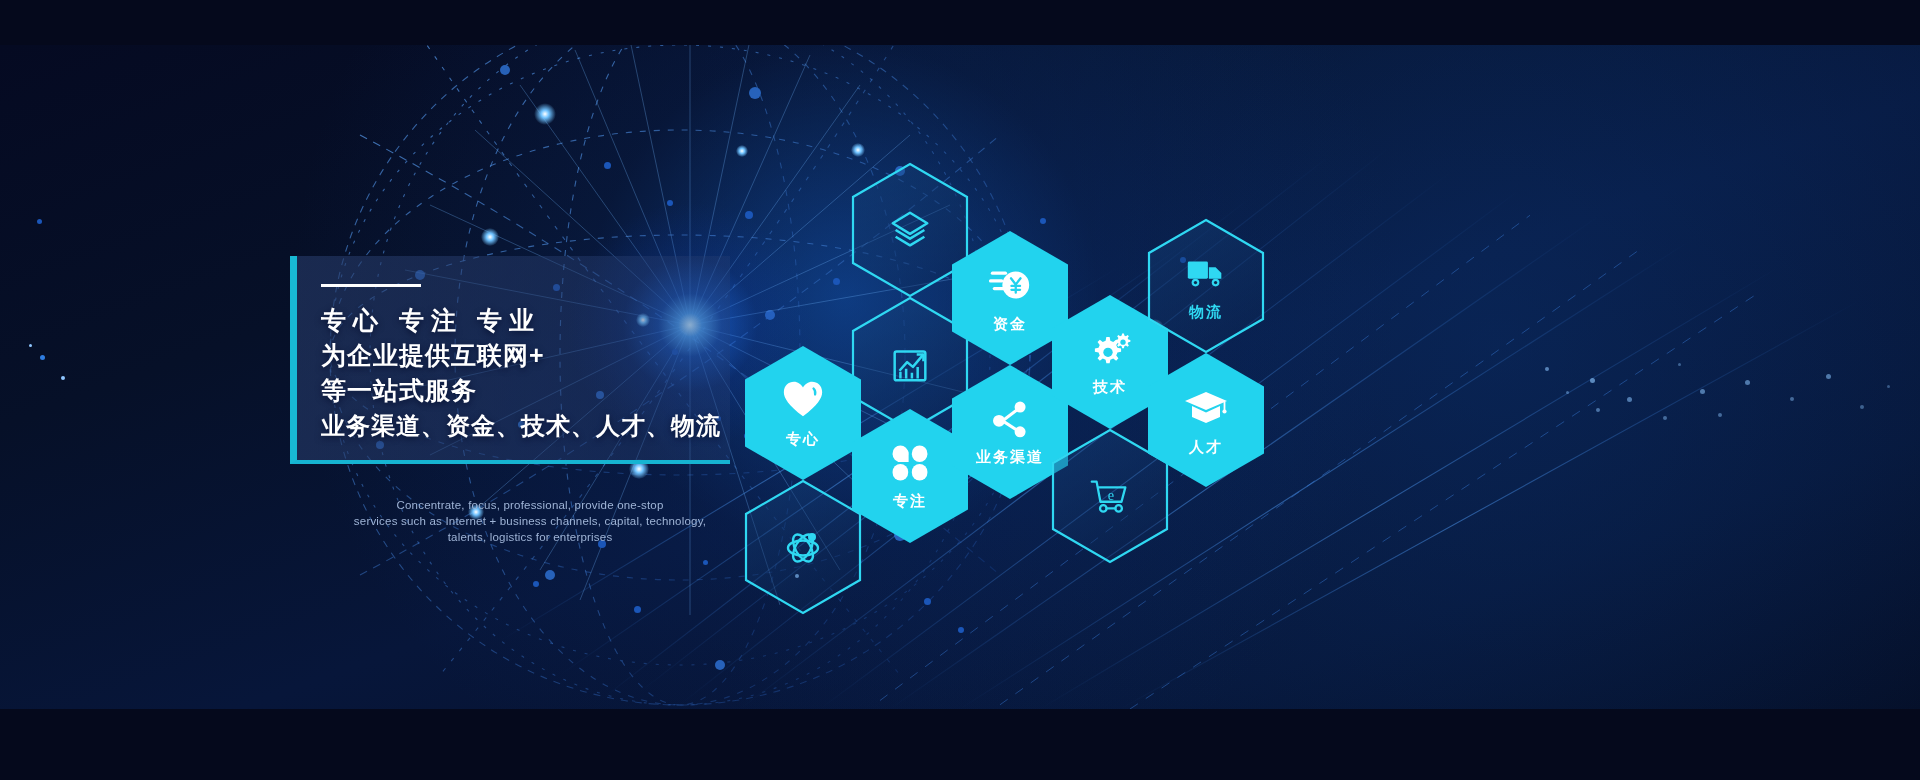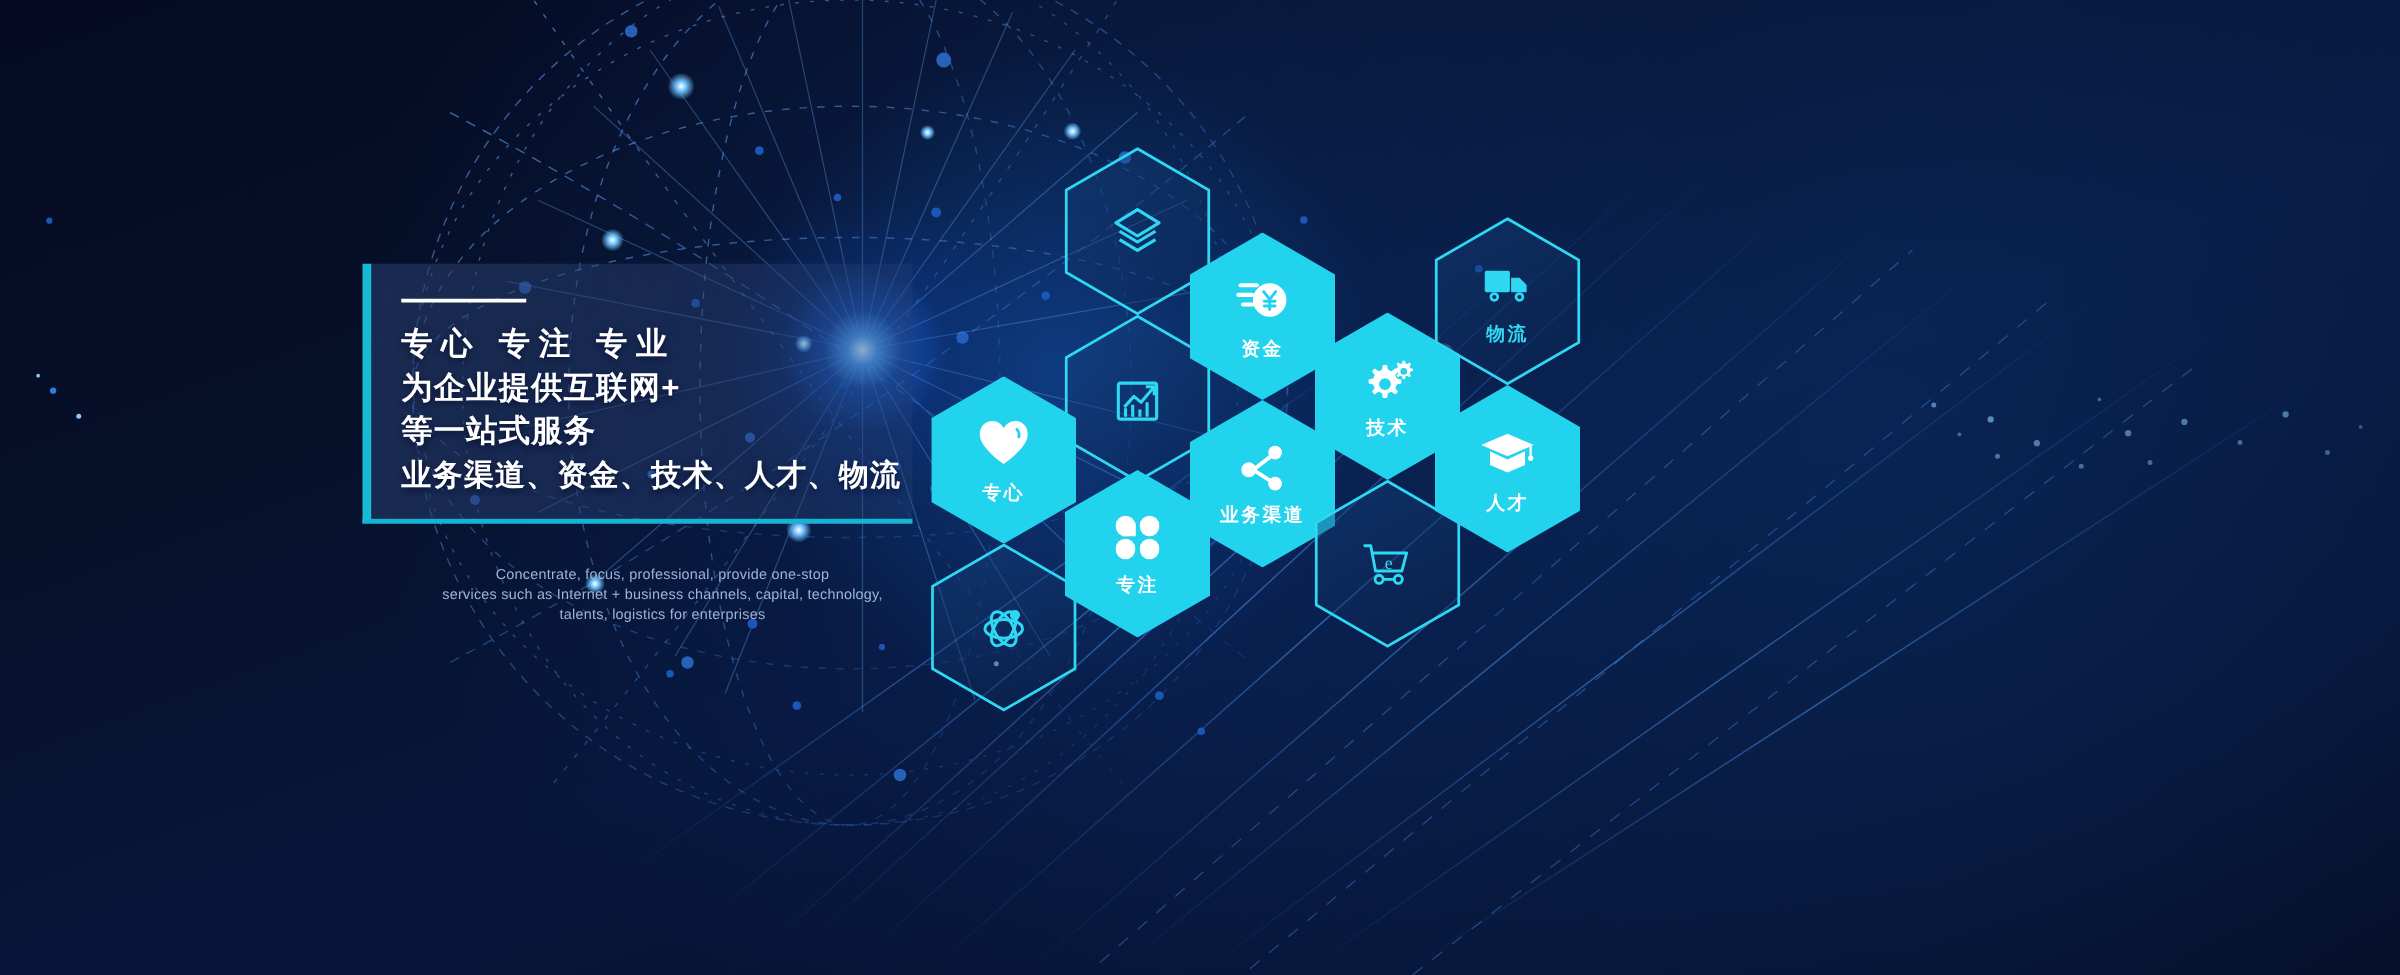--- a/index.html
+++ b/index.html
@@ -1,23 +1,24 @@
 <!DOCTYPE html>
 <html><head>
 <meta charset="utf-8">
 <style>
   html,body{margin:0;padding:0;background:#05091c;}
   body{width:1920px;height:780px;overflow:hidden;font-family:"Liberation Sans","DejaVu Sans",sans-serif;}
 
   #banner{
-    position:relative;width:1920px;height:780px;overflow:hidden;
+    position:relative;width:1920px;height:664px;overflow:hidden;
     background:
       radial-gradient(circle at 44% 38%, rgba(20,90,190,0.55) 0%, rgba(12,45,110,0.25) 22%, rgba(5,12,40,0) 48%),
       radial-gradient(circle at 78% 45%, rgba(14,70,150,0.30) 0%, rgba(6,16,48,0) 55%),
       linear-gradient(160deg,#050a22 0%,#061028 28%,#07163a 55%,#061230 80%,#040a1e 100%);
+    margin-top: 45px;
   }
 
   
   .globe{position:absolute;left:300px;top:-70px;width:760px;height:760px;opacity:.85;}
   .globe svg{width:100%;height:100%;}
 
   
   .burst{
     position:absolute;left:690px;top:280px;width:0;height:0;
   }
@@ -327,21 +328,21 @@
       <div class="ico">
         <svg width="46" height="46" viewBox="0 0 48 48">
             <path d="M24 41 C9 30 4 22 4 16 C4 9 9 5 14.5 5 C18.6 5 22 7.6 24 11 C26 7.6 29.4 5 33.5 5 C39 5 44 9 44 16 C44 22 39 30 24 41 Z" stroke="none"></path>
             <path d="M35 12 a6.5 6.5 0 0 1 1.6 6.2" fill="none" stroke="#22d3ee" stroke-width="2.4" stroke-linecap="round"></path>
           </svg>
       </div>
       <div class="lbl">专心</div>
     </div>
   </div>
 
-  <div class="hexwrap" style="left:852px;top:376px;width:116px;height:134px;">
+  <div class="hexwrap" style="left:852px;top:364px;width:116px;height:134px;">
     <div class="hex solid" style="position:absolute;inset:0;">
       <div class="ico">
         <svg width="44" height="44" viewBox="0 0 48 48">
             <g stroke="none">
               <path d="M22 23 L22 12 a6.5 6.5 0 1 0 -11 6.5 a6.5 6.5 0 0 0 -0.5 4.5 Z" transform="translate(0.5,0)"></path>
               <rect x="5" y="5" width="17" height="18" rx="8.5"></rect>
               <rect x="26" y="5" width="17" height="18" rx="8.5"></rect>
               <rect x="5" y="25" width="17" height="18" rx="8.5"></rect>
               <rect x="26" y="25" width="17" height="18" rx="8.5"></rect>
             </g>

